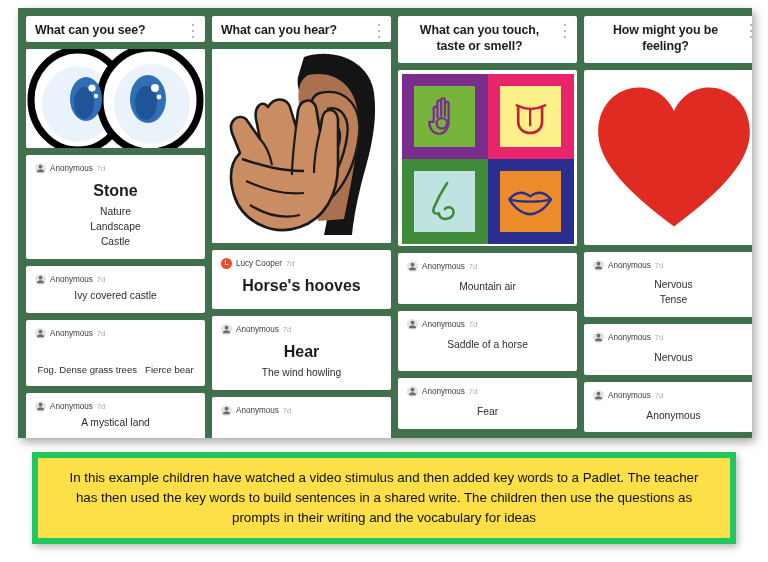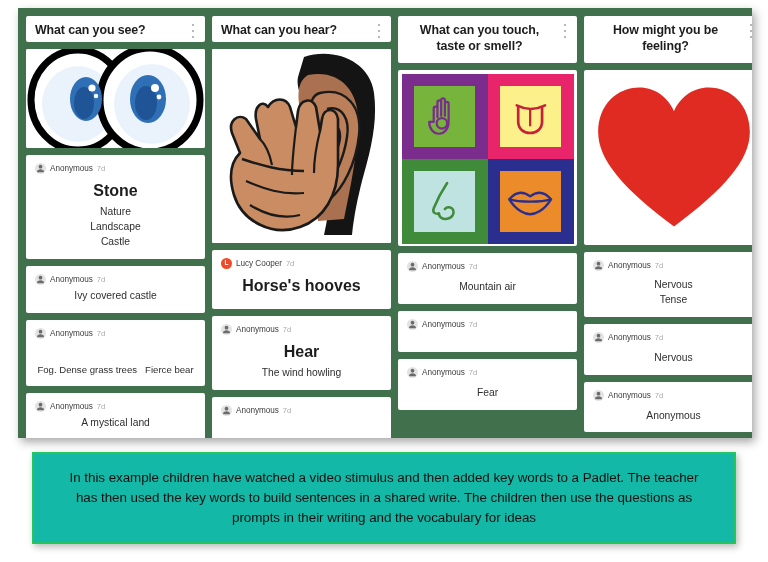--- a/index.html
+++ b/index.html
@@ -139,22 +139,22 @@
 
   
   .heart-wrap{height:175px;background:#fff;display:flex;align-items:center;justify-content:center;}
   .heart-wrap svg{width:158px;height:146px;display:block;}
 
   
   #caption{
     position:absolute;
     left:32px; top:452px;
     width:704px; height:92px;
-    background:#14b8a6;
-    border:2px solid #22c55e;
+    background:#fde047;
+    border:6px solid #22c55e;
     box-shadow:2px 3px 7px rgba(0,0,0,.28);
     box-sizing:border-box;
     display:flex;align-items:center;justify-content:flex-start;
     padding:6px 26px;
   }
   #caption p{
     margin:0;
     font-size:13.4px;
     line-height:1.5;
     color:#111;
@@ -405,20 +405,23 @@
     <div class="post" style="padding-bottom:18px">
       <div class="post-meta">
         <span class="avatar anon">
           <svg viewBox="0 0 24 24">
               <path d="M12 12a5 5 0 1 0 0-10 5 5 0 0 0 0 10zm0 2c-5 0-9 2.6-9 5.6V22h18v-2.4c0-3-4-5.6-9-5.6z" fill="#6b6b6b"></path>
             </svg>
         </span>
         <span class="author">Anonymous</span>
         <span class="stamp">7d</span>
       </div>
+      <div class="post-body" style="margin-top:8px">
+        <div>Saddle of a horse</div>
+      </div>
     </div>
 
     <div class="post">
       <div class="post-meta">
         <span class="avatar anon">
           <svg viewBox="0 0 24 24">
               <path d="M12 12a5 5 0 1 0 0-10 5 5 0 0 0 0 10zm0 2c-5 0-9 2.6-9 5.6V22h18v-2.4c0-3-4-5.6-9-5.6z" fill="#6b6b6b"></path>
             </svg>
         </span>
         <span class="author">Anonymous</span>

